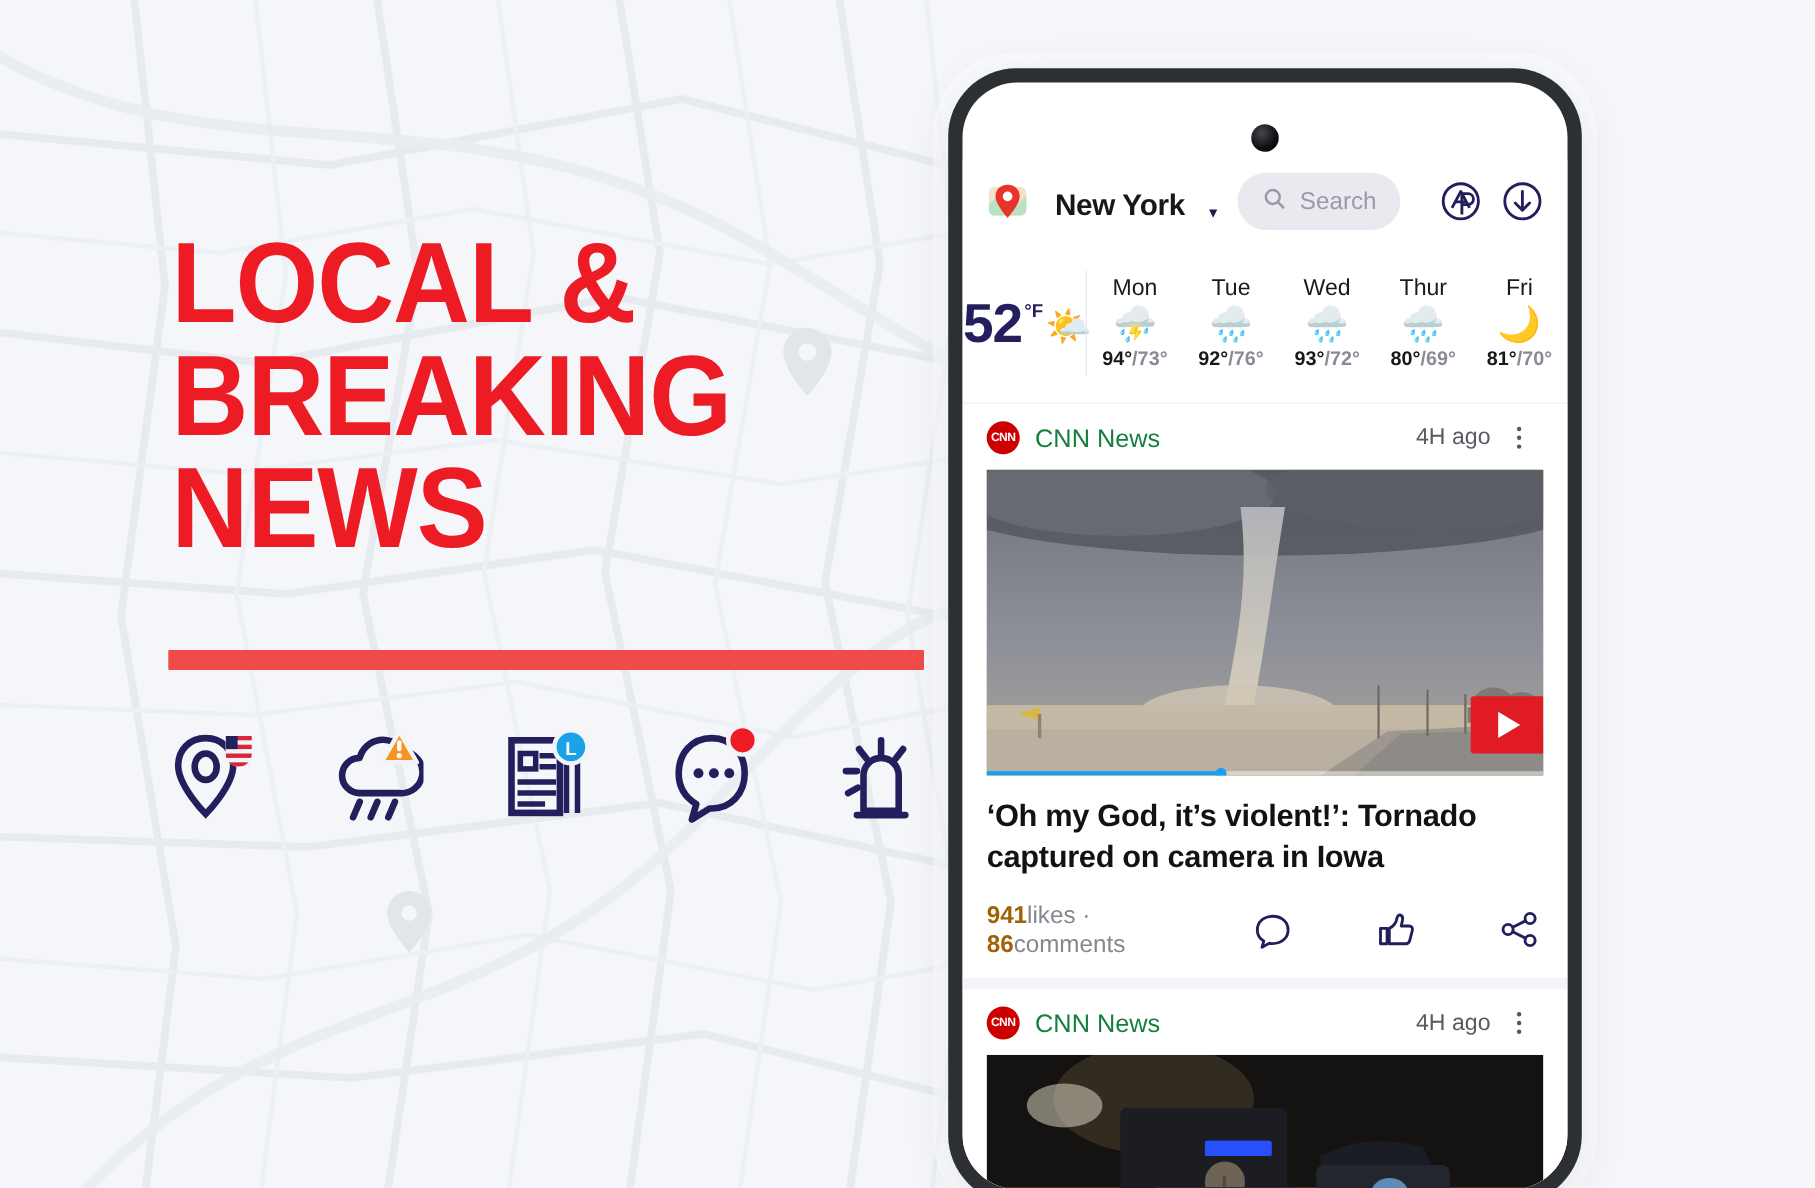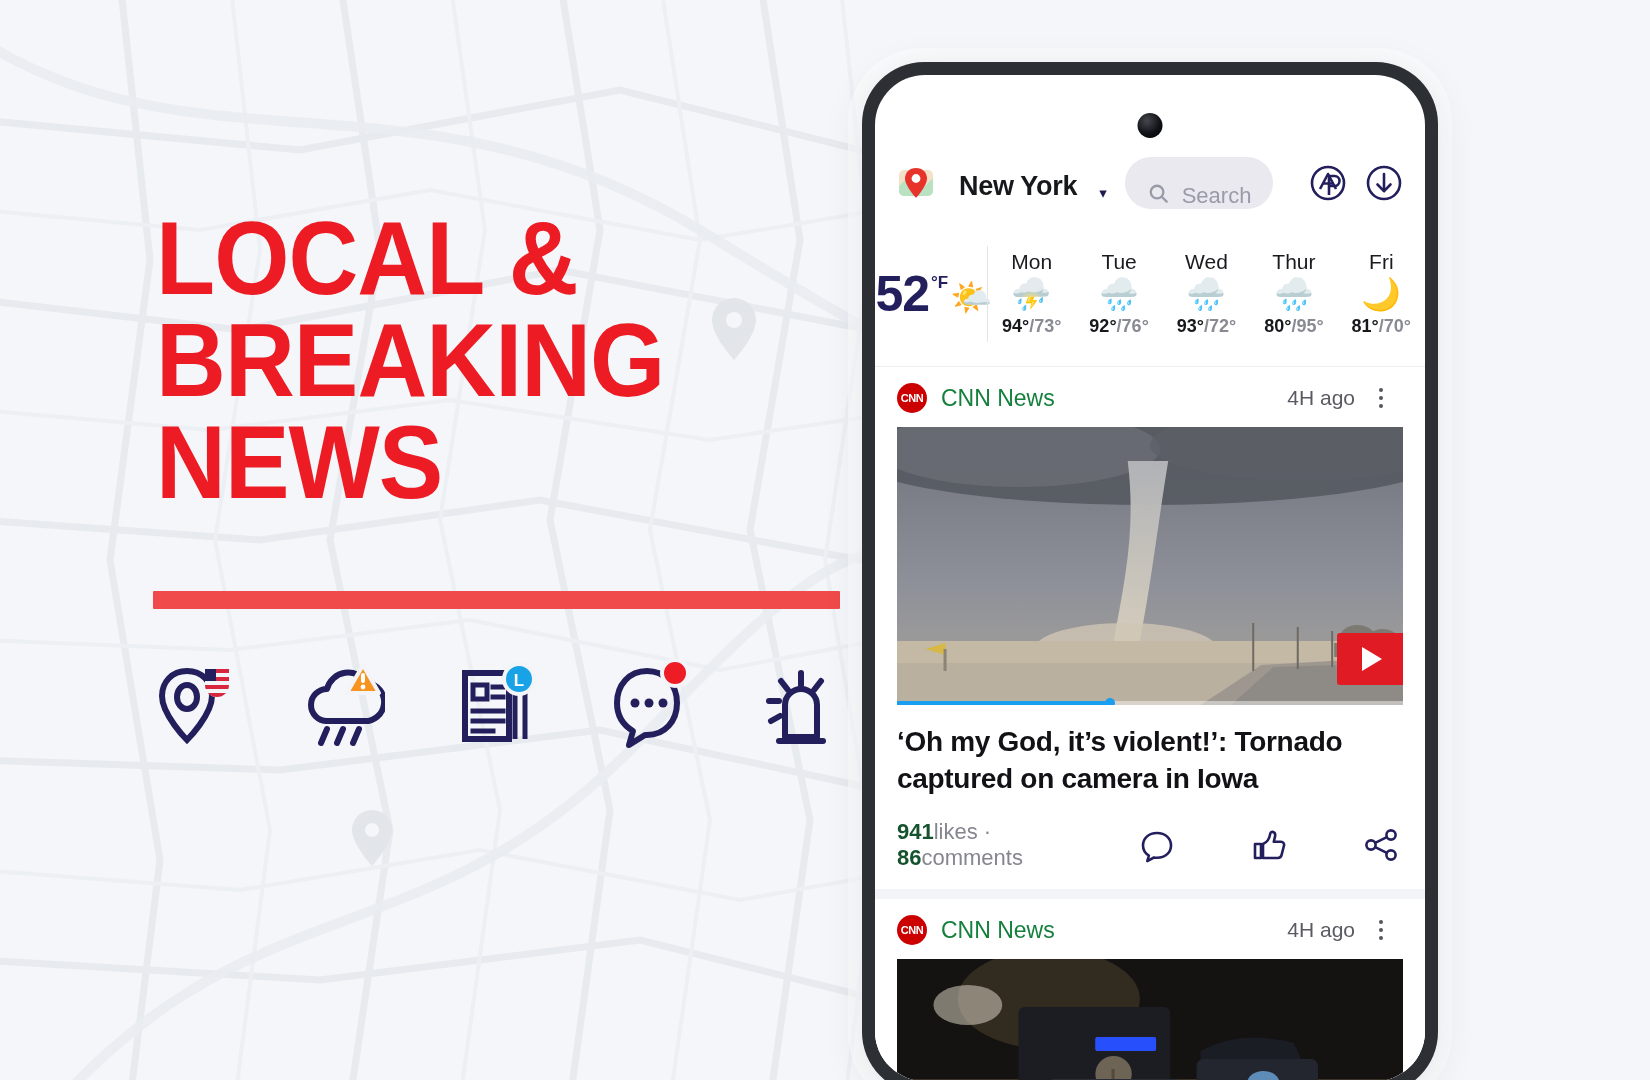--- a/index.html
+++ b/index.html
@@ -74,21 +74,21 @@
   }
   .loc-chip { display:flex; align-items:flex-end; gap:24px; flex:0 0 auto; cursor:pointer; }
   .loc-pin { width:38px; height:38px; position:relative; }
   .loc-name {
     font-size:27px; font-weight:bold; color:#17181c; letter-spacing:-.3px;
     white-space:nowrap;
   }
   .caret { color:#1c1c52; font-size:15px; margin-left:-2px; }
   .search-box {
     flex:1 1 auto; height:52px; background:#e9e9ef; border-radius:26px;
-    display:flex; align-items:flex-end; gap:12px; padding:0 22px;
+    display:flex; align-items:center; gap:12px; padding:0 22px;
     margin-left:4px; max-width:214px;
   }
   .search-ph { color:#9a9aa8; font-size:22px; }
   .hdr-icon { width:42px; height:42px; flex:0 0 auto; cursor:pointer; }
   .hdr-sep { flex:0 0 6px; }
 
   
   .weather {
     position:absolute; top:146px; left:0; right:0; height:146px;
     display:flex; align-items:center; background:#fff; z-index:18;
@@ -141,21 +141,21 @@
   .progress-knob { position:absolute; right:-5px; top:-3px; width:10px; height:10px; border-radius:50%; background:#1a9ff0; }
 
   .headline {
     padding:18px 22px 6px 22px; font-size:28px; line-height:1.33; color:#121216;
     letter-spacing:-.3px;
   }
   .engage {
     display:flex; align-items:center; padding:16px 24px 18px 22px; gap:14px;
   }
   .counts { font-size:22px; color:#86868f; flex:1 1 auto; }
-  .counts b { color:#14532d; font-weight:bold; }
+  .counts b { color:#a16207; font-weight:bold; }
   .act { width:40px; height:40px; cursor:pointer; flex:0 0 auto; }
   .act-gap { width:44px; flex:0 0 auto; }
 </style>
 </head>
 <body>
 
 <svg id="map-bg" viewBox="0 0 1650 1080" preserveAspectRatio="none">
   <rect width="1650" height="1080" fill="#f4f6f9"></rect>
   <g stroke="#e7eaee" stroke-width="7" fill="none" stroke-linecap="round">
     <path d="M-20 120 L300 150 L620 90 L900 160"></path>
@@ -357,21 +357,21 @@
 
           <div class="w-day">
             <span class="w-day-name">Wed</span>
             <span class="w-day-icon">🌧️</span>
             <span><span class="w-hi">93°</span><span class="w-lo">/</span><span class="w-lo">72°</span></span>
           </div>
 
           <div class="w-day">
             <span class="w-day-name">Thur</span>
             <span class="w-day-icon">🌧️</span>
-            <span><span class="w-hi">80°</span><span class="w-lo">/</span><span class="w-lo">95°</span></span>
+            <span><span class="w-hi">80°</span><span class="w-lo">/</span><span class="w-lo">69°</span></span>
           </div>
 
           <div class="w-day">
             <span class="w-day-name">Fri</span>
             <span class="w-day-icon">🌙</span>
             <span><span class="w-hi">81°</span><span class="w-lo">/</span><span class="w-lo">70°</span></span>
           </div>
 
         </div>
       </section>

